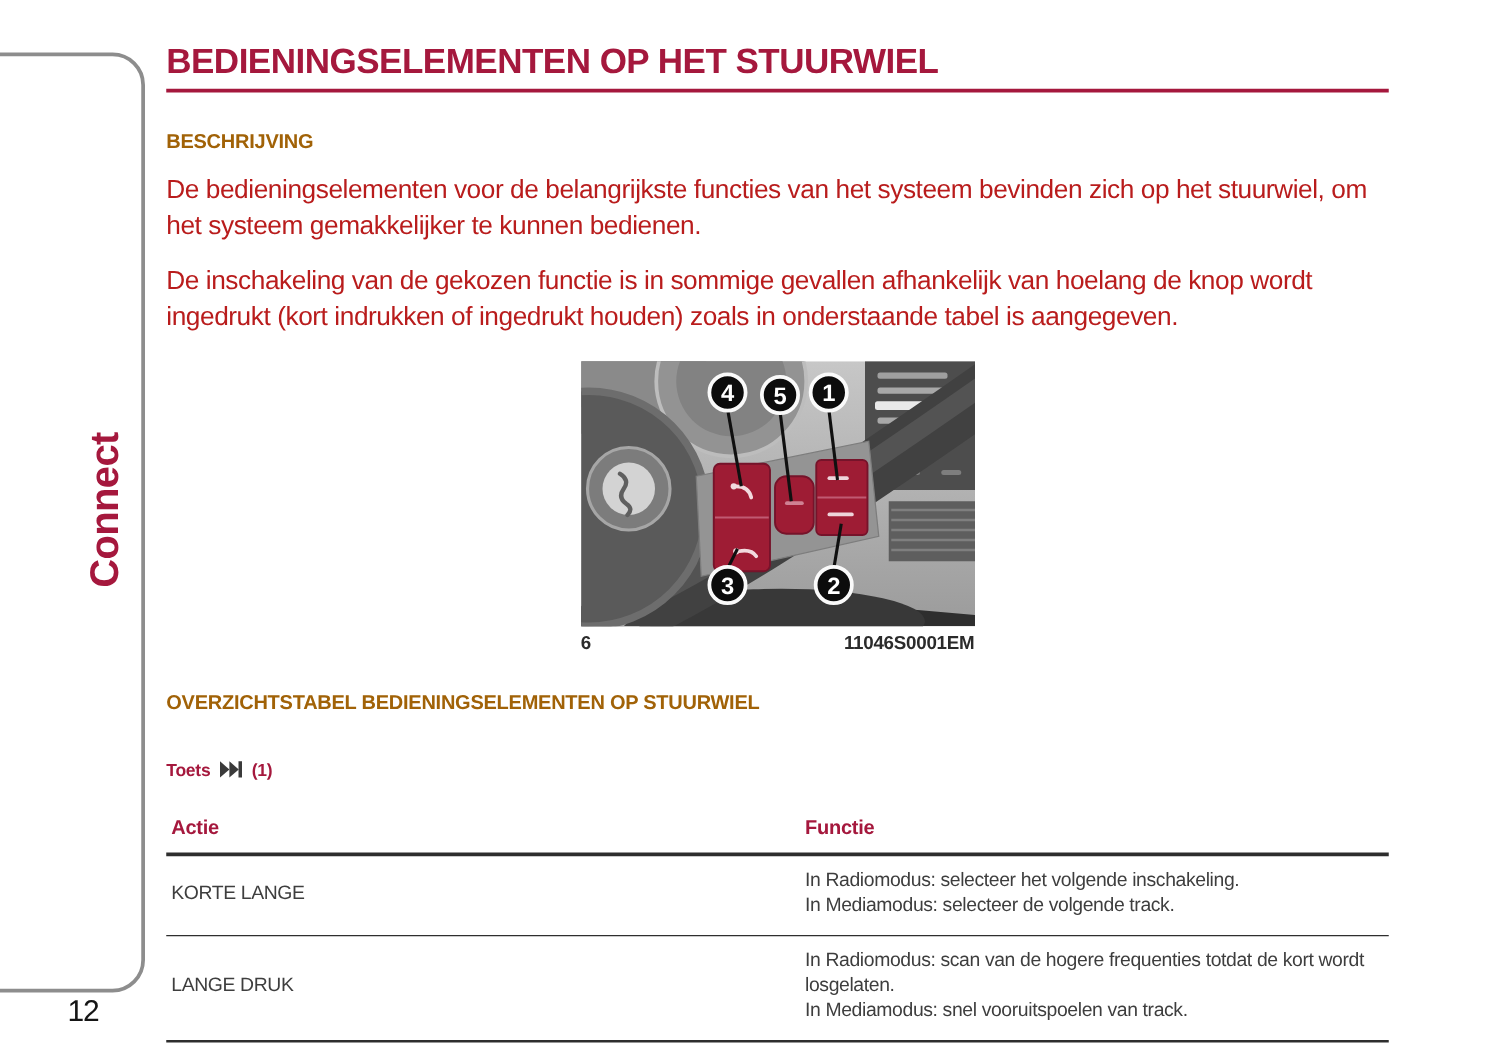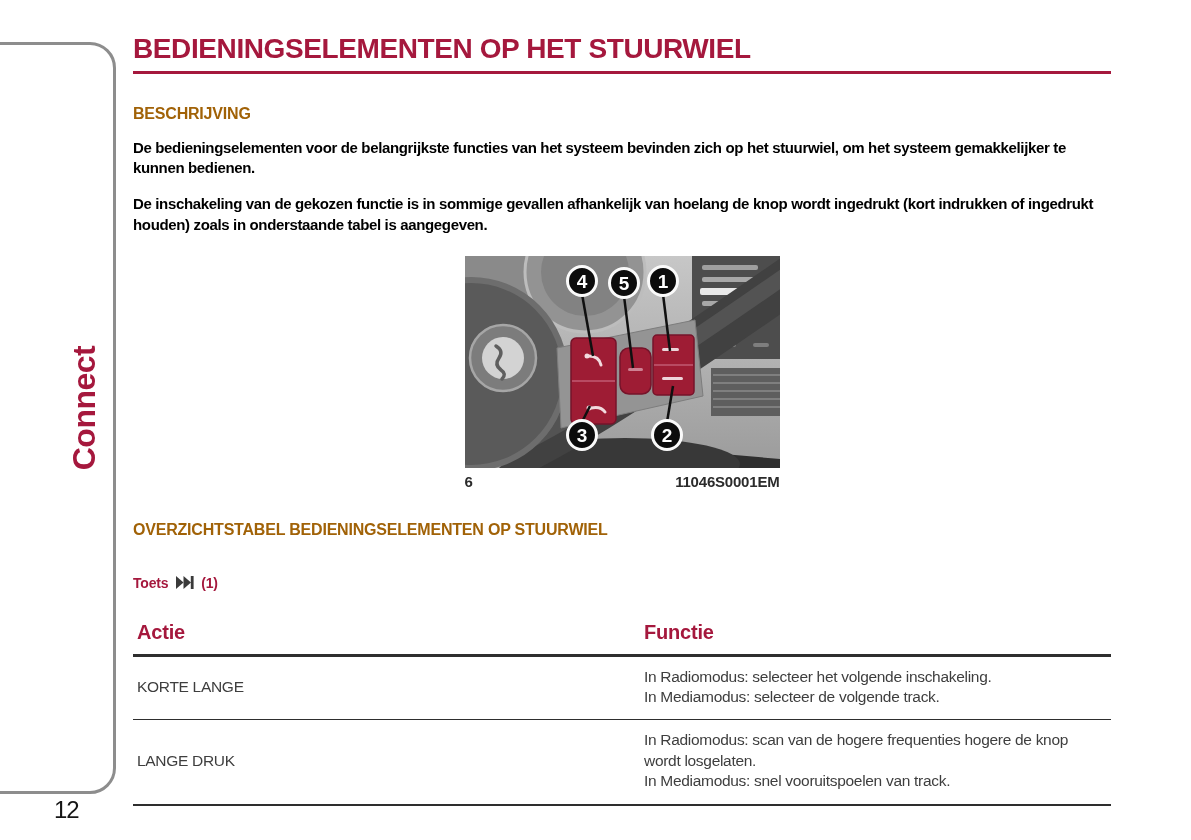--- a/index.html
+++ b/index.html
@@ -28,41 +28,40 @@
   .main-title{
     margin:0;color:#A5183D;font-size:28px;font-weight:bold;
     letter-spacing:-0.4px;line-height:1.1;
   }
   .title-rule{height:3px;background:#A5183D;margin-top:6px;}
   .sec-heading{
     margin:31px 0 0 0;color:#a16207;font-size:16px;font-weight:bold;
     letter-spacing:-0.2px;
   }
   .body-par{
-    margin:15px 0 0 0;color:#000000;font-size:15px;line-height:1.38;
+    margin:15px 0 0 0;color:#b91c1c;font-size:21px;line-height:1.38;
     letter-spacing:-0.35px;
-    font-weight:bold;
   }
   .figure-wrap{width:315px;margin:20px auto 0 auto;}
   .figure-svg{display:block;width:315px;height:212px;}
   .figure-caption{
     display:flex;justify-content:space-between;margin-top:5px;
     font-size:15px;font-weight:bold;color:#2b2b2b;letter-spacing:-0.2px;
   }
   .sub-heading{
     margin:36px 0 0 0;color:#A5183D;font-size:14px;font-weight:bold;
     display:flex;align-items:center;gap:7px;letter-spacing:-0.2px;
   }
   .skipnext{display:inline-block;}
   .ctrl-table{
     width:978px;margin-top:24px;border-collapse:collapse;table-layout:fixed;
   }
   .ctrl-table col.c1{width:507px;}
   .ctrl-table th{
-    text-align:left;color:#A5183D;font-size:20px;font-weight:bold;
+    text-align:left;color:#A5183D;font-size:16px;font-weight:bold;
     padding:6px 6px 10px 4px;border-bottom:3px solid #2e2e2e;letter-spacing:-0.2px;margin-top:24px;
   }
   .ctrl-table td{
     vertical-align:middle;color:#3e3e3e;font-size:15.5px;line-height:1.32;
     padding:10px 6px 12px 4px;border-bottom:1.5px solid #2e2e2e;letter-spacing:-0.3px;
   }
   .ctrl-table tr.last td{border-bottom:2.5px solid #2e2e2e;}
 </style>
 </head>
 <body>
@@ -220,20 +219,20 @@
       <tr>
         <td>KORTE LANGE</td>
         <td>
           <div>In Radiomodus: selecteer het volgende inschakeling.</div>
           <div>In Mediamodus: selecteer de volgende track.</div>
         </td>
       </tr>
       <tr class="last">
         <td>LANGE DRUK</td>
         <td>
-          <div>In Radiomodus: scan van de hogere frequenties hogere de knop wordt losgelaten.</div>
+          <div>In Radiomodus: scan van de hogere frequenties totdat de kort wordt losgelaten.</div>
           <div>In Mediamodus: snel vooruitspoelen van track.</div>
         </td>
       </tr>
     </tbody>
   </table>
 
 </div>
 
 </body></html>

